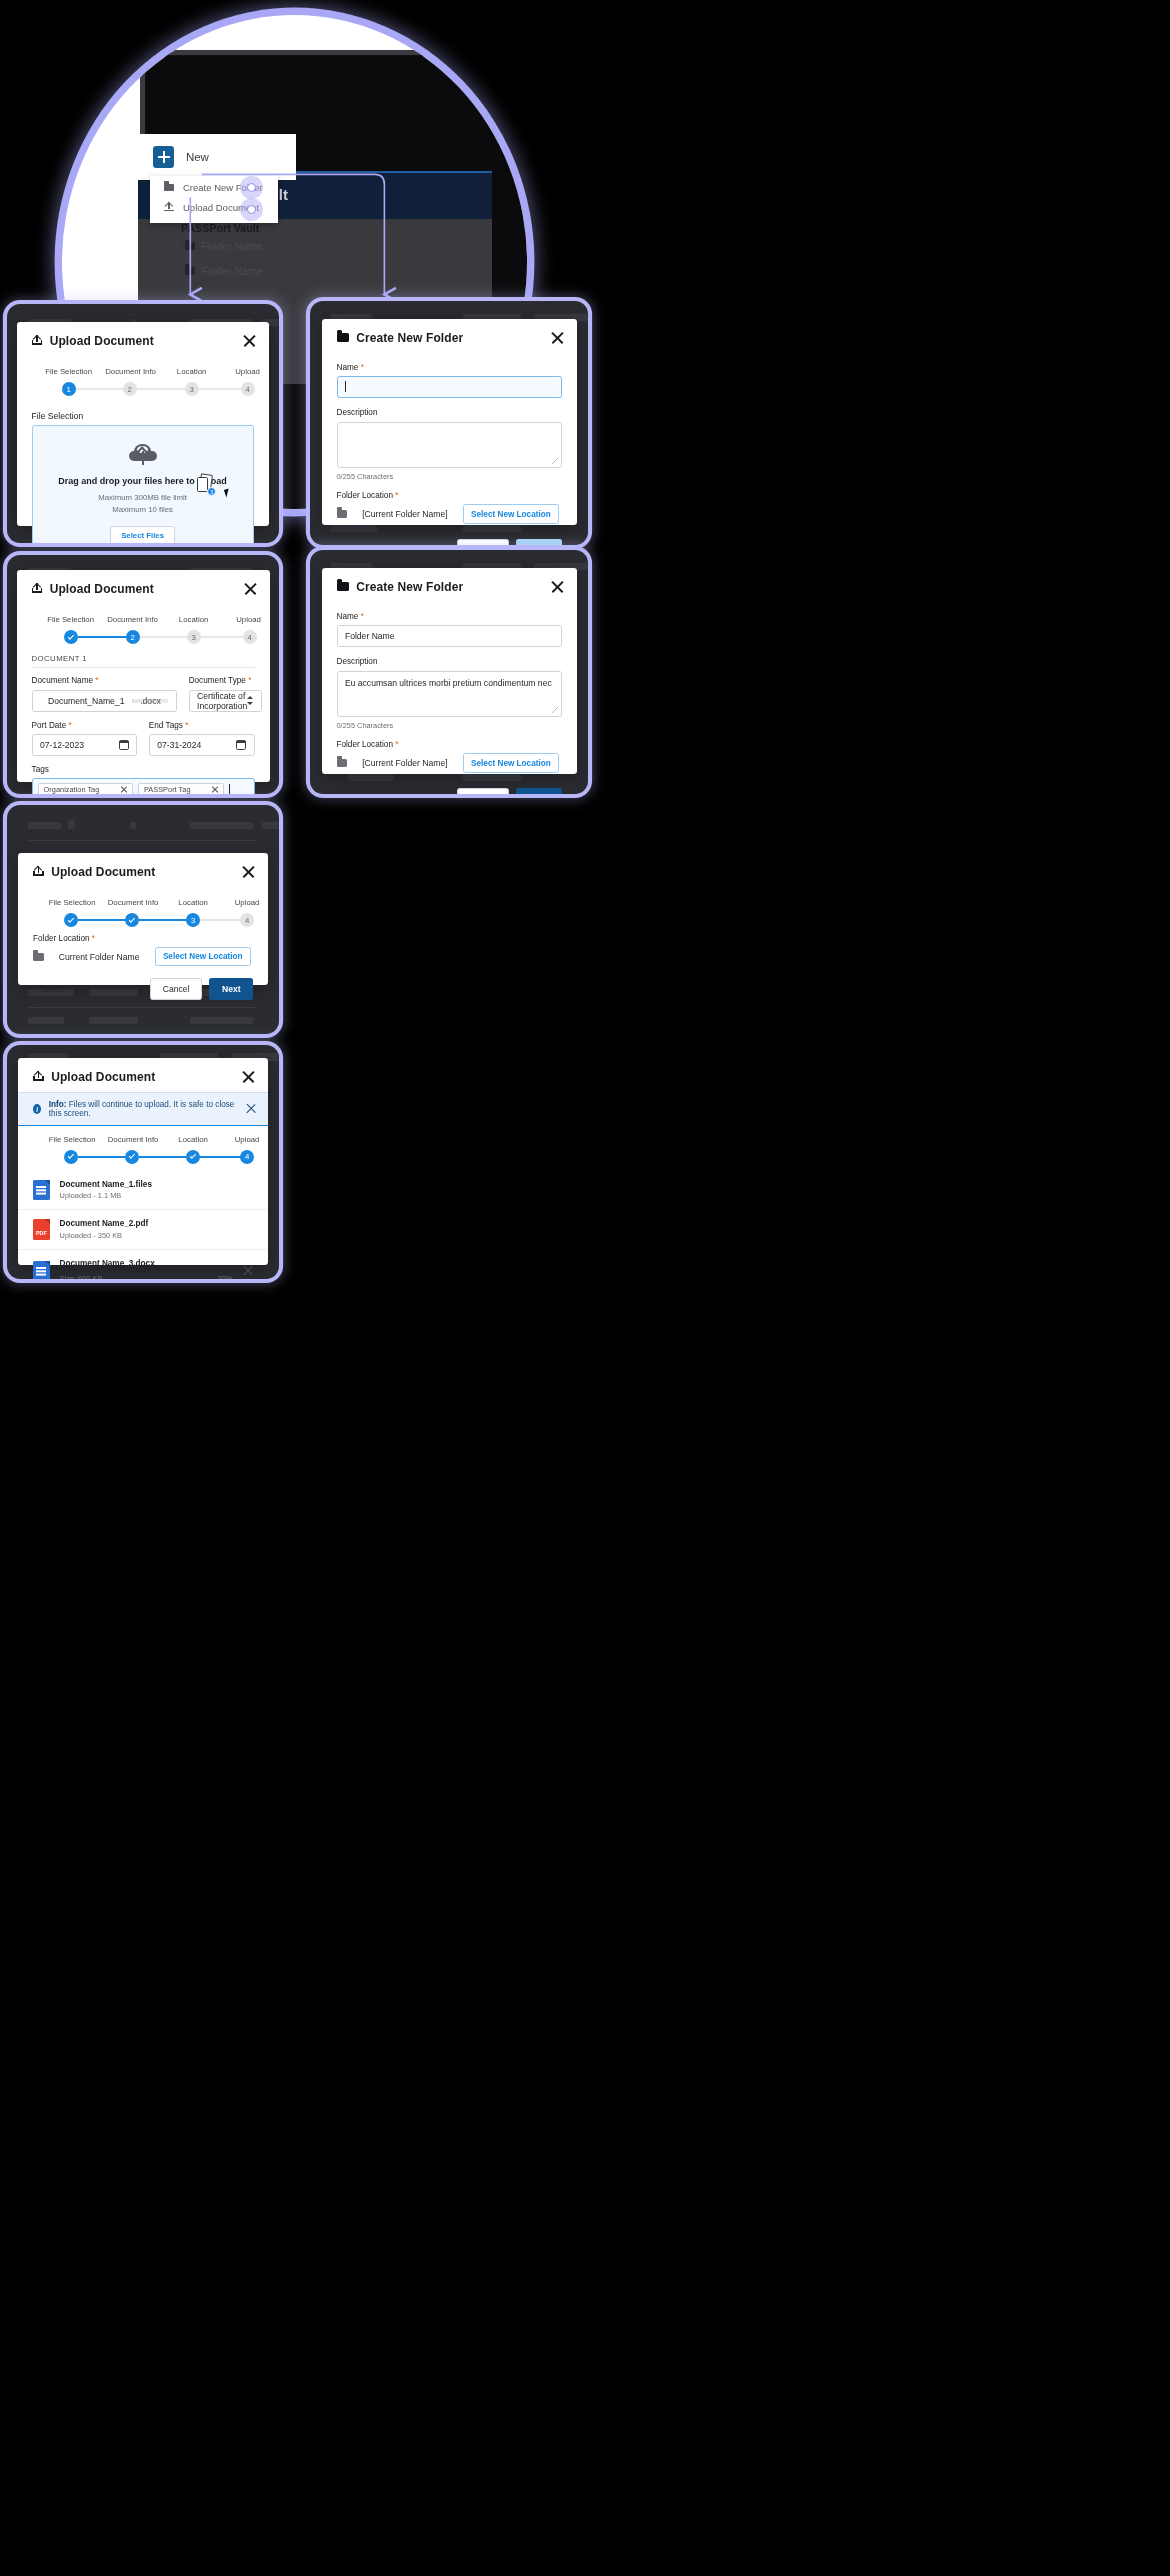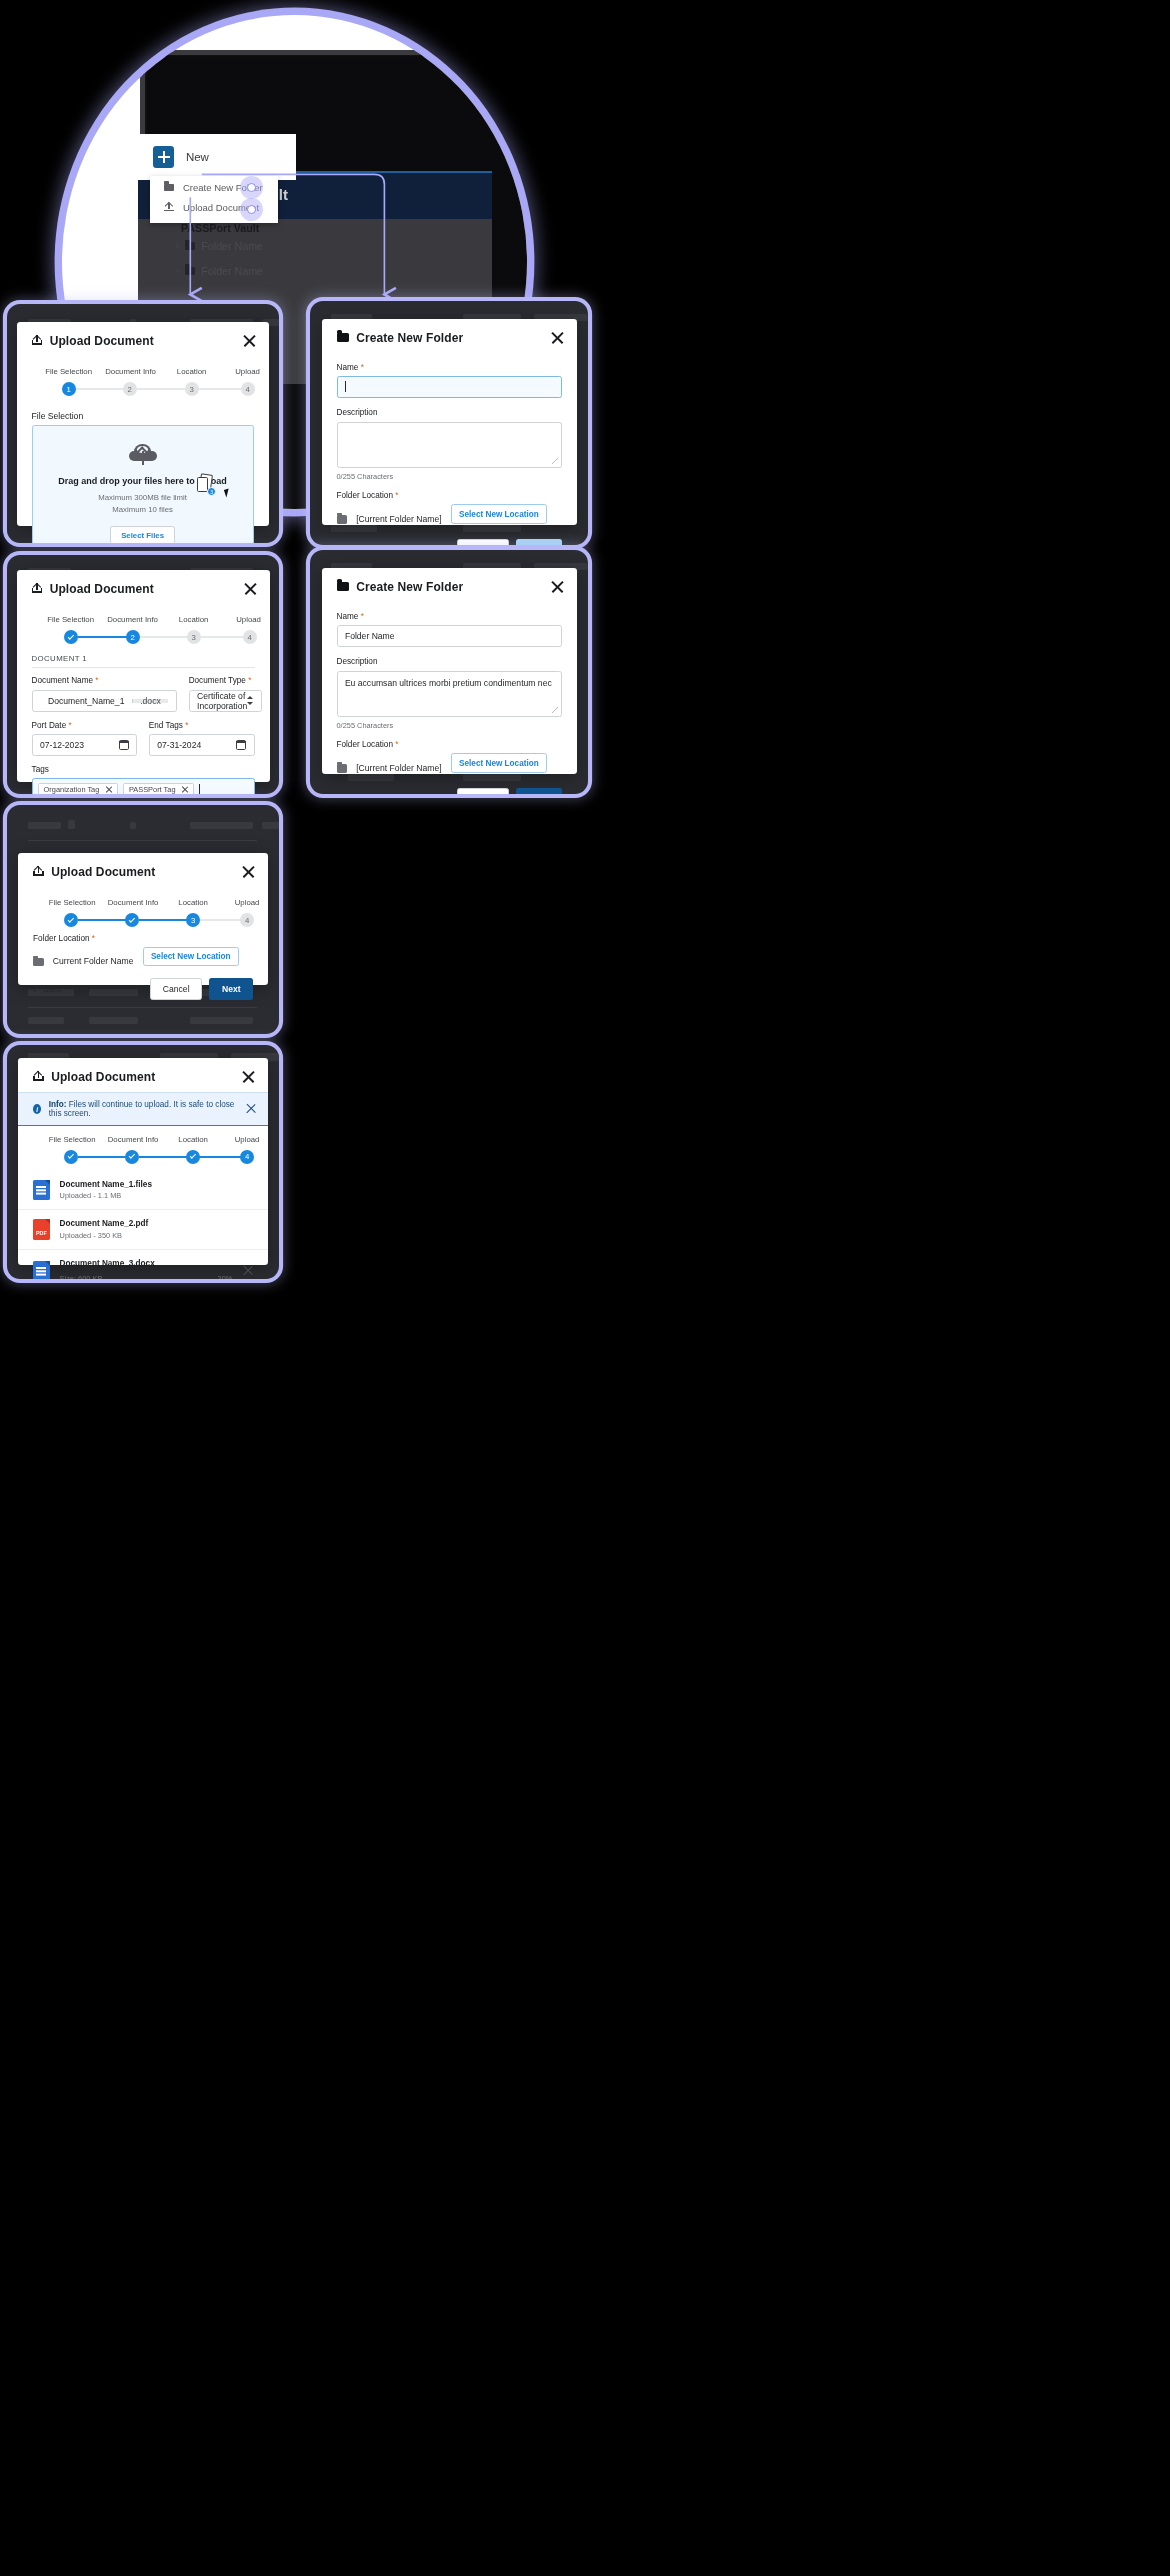--- a/index.html
+++ b/index.html
@@ -153,40 +153,40 @@
   .req { color:#d2691e; font-size:8.2px; }
   .inp { border:0.8px solid #cfd3d8; border-radius:2.5px; height:22px; display:flex; align-items:center;
          padding:0 7.4px; font-size:8.6px; color:#26272b; background:#fff; }
   .inp.focus { border-color:#7fb8e6; background:#f4faff; }
   .ta { border:0.8px solid #cfd3d8; border-radius:2.5px; height:46px; padding:6.6px 7.4px; font-size:8.6px; color:#26272b; position:relative;}
   .ta .grip{position:absolute;right:2.5px;bottom:2.5px;width:5.8px;height:5.8px;
      background:linear-gradient(135deg,transparent 45%,#b9bdc3 45%,#b9bdc3 55%,transparent 55%);}
   .cnt { font-size:7.4px; color:#6b6d72; margin-top:4.1px; }
   .caret { display:inline-block; width:0.8px; height:10.7px; background:#26272b; }
 
-  .loc-row { display:flex; align-items:flex-end; gap:9px; }
+  .loc-row { display:flex; align-items:center; gap:15px; }
   .loc-fold { width:10.7px; height:8.2px; background:#6b6d72; border-radius:0.8px 1.6px 1.6px 1.6px; position:relative; }
   .loc-fold:before{content:"";position:absolute;left:0;top:-2.5px;width:5px;height:2.5px;background:#6b6d72;border-radius:0.8px 0.8px 0 0;}
   .loc-name { font-size:8.6px; color:#26272b; }
   .loc-btn { border:0.8px solid #9ecbf0; border-radius:2.5px; padding:4.1px 7.4px; font-size:8.2px; color:#1787e0; font-weight:700; background:#fff; cursor:pointer;}
 
   .two { display:flex; gap:11.5px; }
   .two > div { flex:1; }
   .docsec { font-size:7.8px; color:#46484d; letter-spacing:0.4px; padding:0 0 4.1px 0; border-bottom:0.8px solid #e3e5e8; }
   .ext { background:#e8e9eb; border-left:0.8px solid #cfd3d8; padding:0 7.4px; display:flex; align-items:center;
          font-size:8.6px; color:#46484d; height:100%; }
   .inp.split { padding:8px; overflow:hidden; }
   .inp.split span.v { padding:0 7.4px; flex:1; }
   .cal { width:10px; height:10px; border:1.2px solid #3c3e43; border-radius:1.6px; position:relative; }
   .cal:before{content:"";position:absolute;left:-1.2px;top:0px;right:-1.2px;height:2.5px;background:#3c3e43;}
   .sel-arrows { width:6.6px; height:10px; position:relative; }
   .sel-arrows:before{content:"";position:absolute;left:0;top:0.8px;border-left:3.3px solid transparent;border-right:3.3px solid transparent;border-bottom:3.3px solid #3c3e43;}
   .sel-arrows:after{content:"";position:absolute;left:0;bottom:0.8px;border-left:3.3px solid transparent;border-right:3.3px solid transparent;border-top:3.3px solid #3c3e43;}
   .tagbox { border:0.8px solid #7fb8e6; background:#f4faff; border-radius:2.5px; padding:4.1px 5px; display:flex; align-items:center; gap:5px; flex-wrap:wrap;}
-  .tag { border:0.8px solid #cfd3d8; background:#fff; border-radius:1.6px; padding:1px 5px; font-size:7.4px; color:#46484d; display:flex; align-items:center; gap:6px;}
+  .tag { border:0.8px solid #cfd3d8; background:#fff; border-radius:1.6px; padding:1px 5px; font-size:7.4px; color:#46484d; display:flex; align-items:center; gap:21px;}
   .tag .tx { width:6.6px;height:6.6px;position:relative;cursor:pointer;}
   .tag .tx:before,.tag .tx:after{content:"";position:absolute;left:-0.8px;top:2.9px;width:8.2px;height:1.1px;background:#46484d;}
   .tag .tx:before{transform:rotate(45deg);} .tag .tx:after{transform:rotate(-45deg);}
 
   .infobar { background:#eaf3fd; border-top:0.8px solid #cfe0f3; border-bottom:0.8px solid #1787e0;
              display:flex; align-items:center; gap:7.4px; padding:7.4px 13px 7.4px 15px; }
   .i-ico { width:10px; height:10px; border-radius:50%; background:#1264a8; color:#fff; font-size:6.6px; font-weight:700;
            display:flex; align-items:center; justify-content:center; font-style:italic; }
   .i-txt { font-size:8.2px; color:#1b4b7a; }
   .i-txt b { color:#123f68; }

